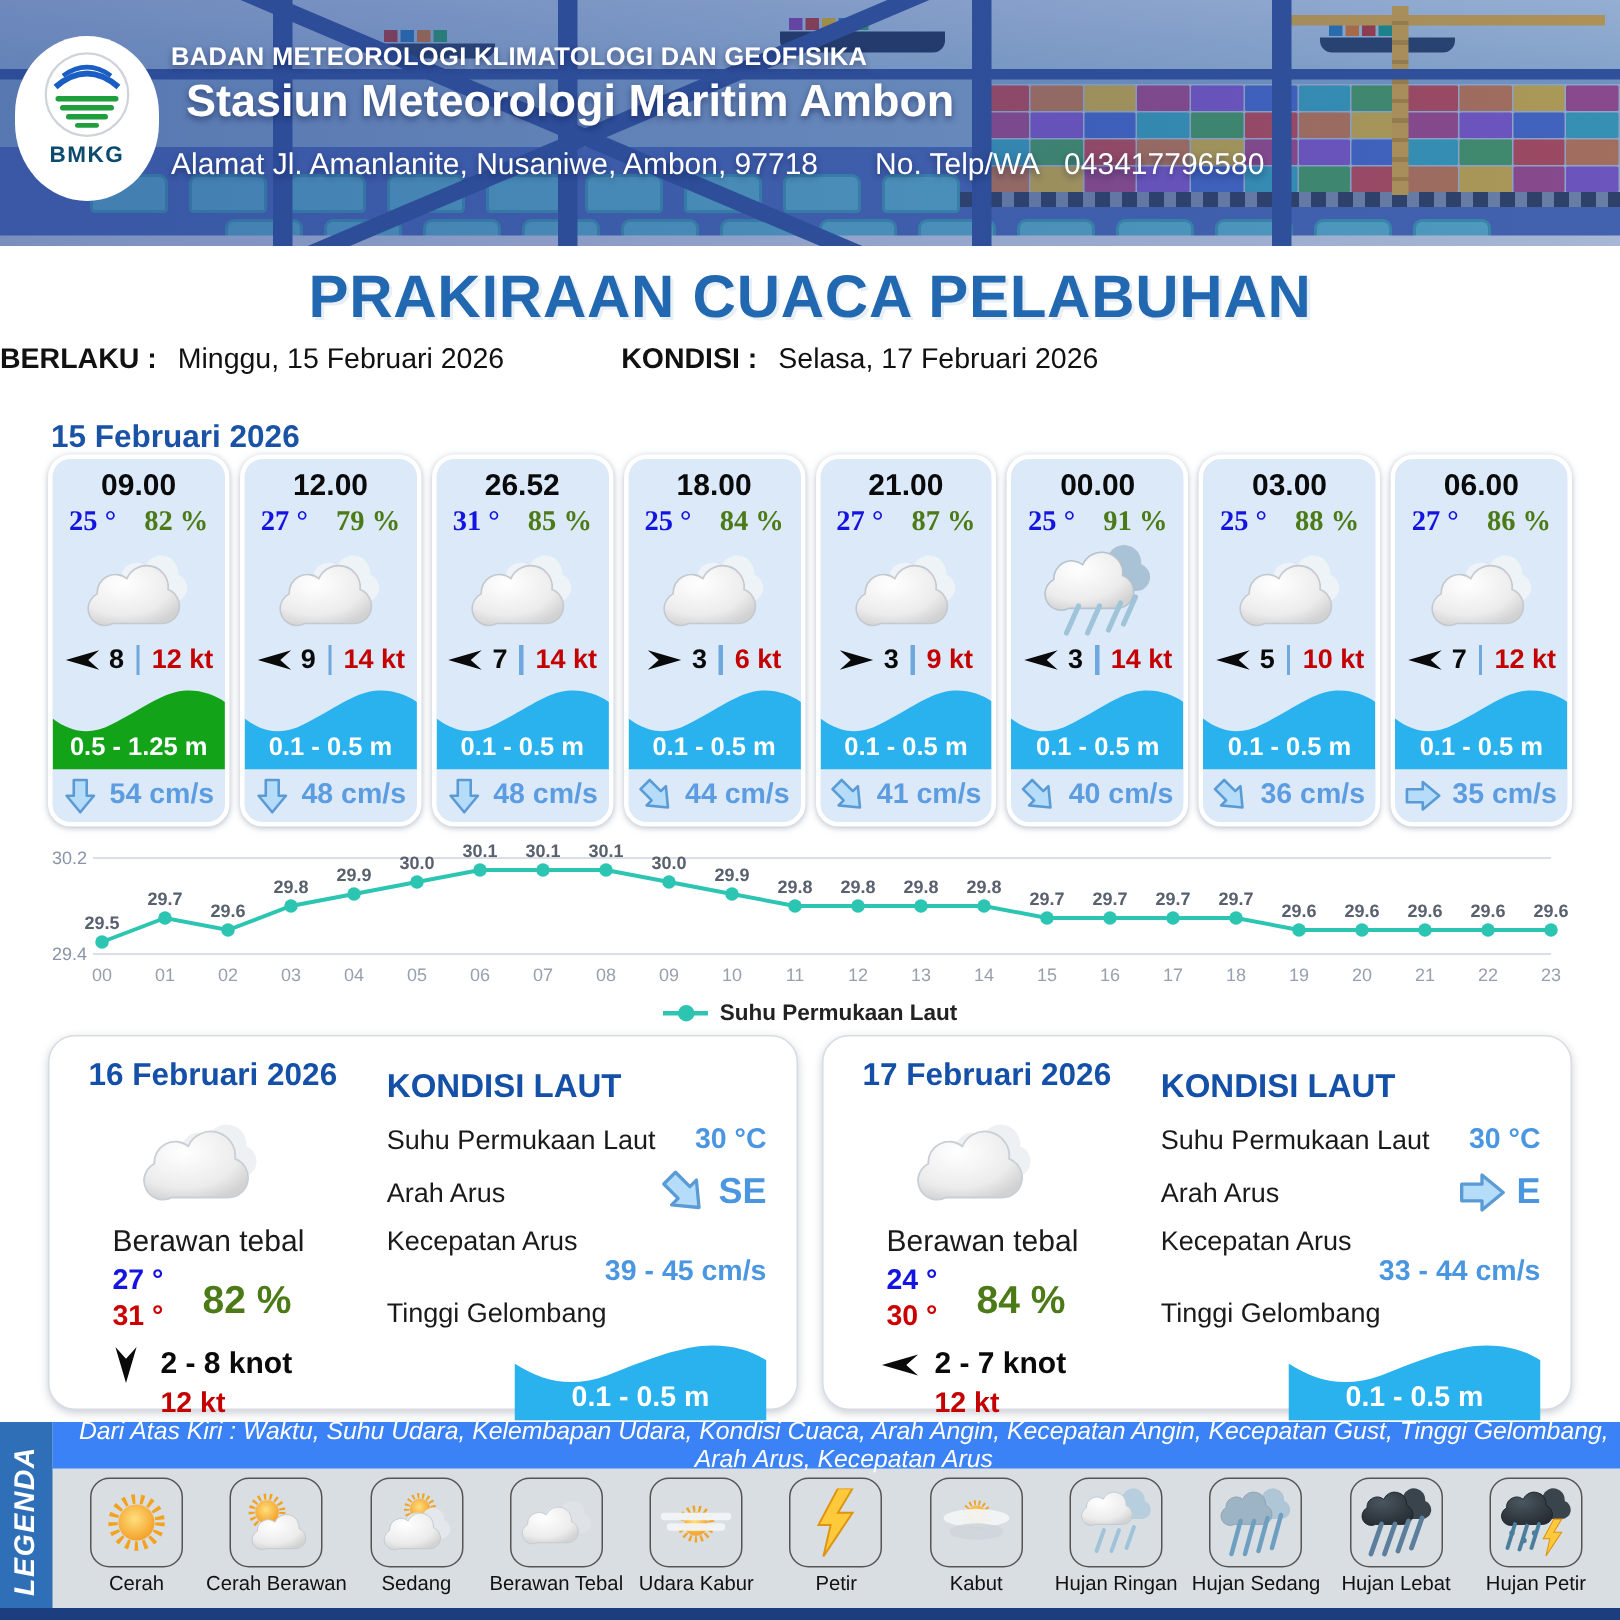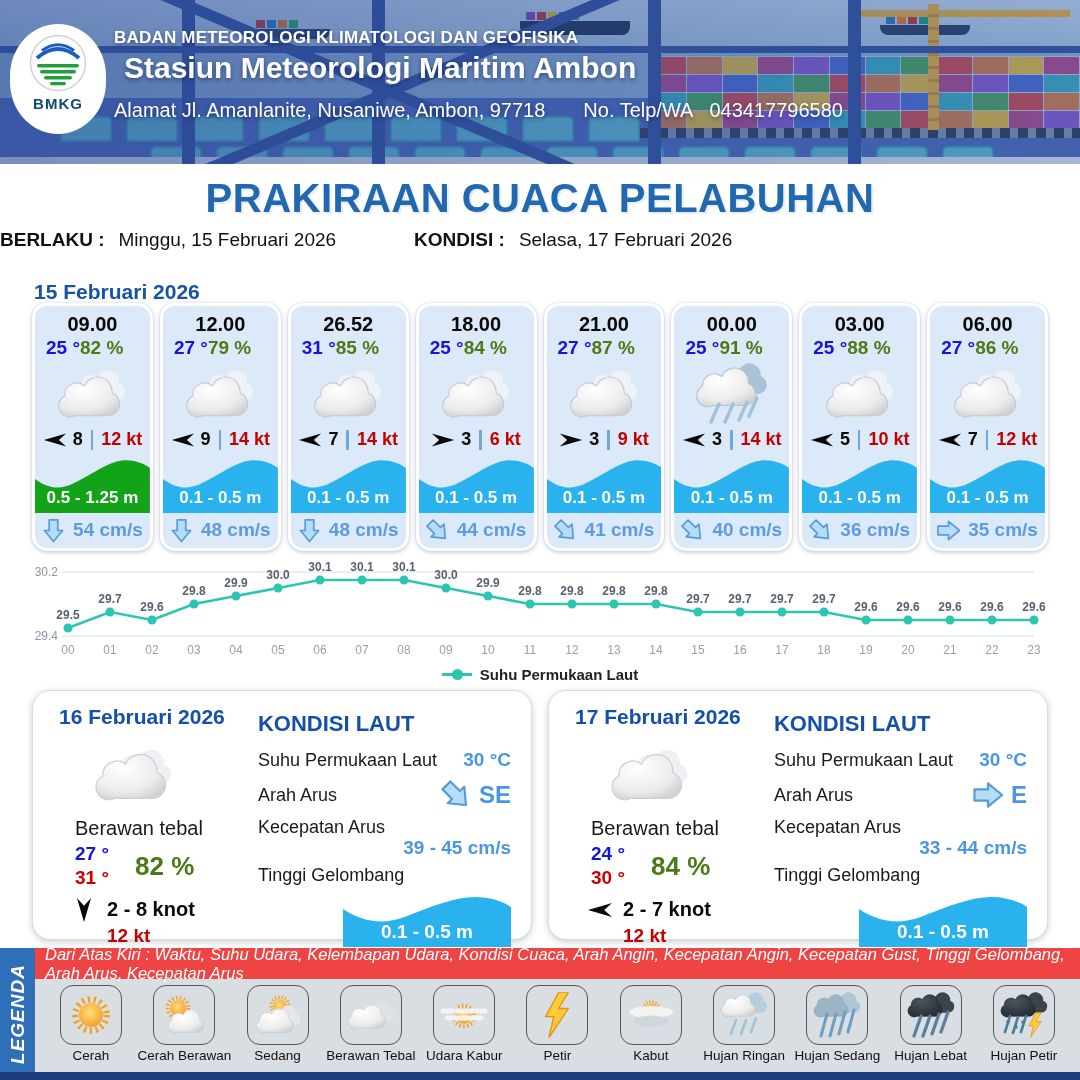--- a/index.html
+++ b/index.html
@@ -46,21 +46,21 @@
   .validity { margin-top:8px; font-size:19px; color:#111; display:flex; gap:14px; }
   .validity b { font-weight:bold; }
   .validity .gap { width:50px; }
 
   
   .day1-label { position:absolute; top:280px; left:34px; font-size:21px; font-weight:bold; color:#1a52a5; }
   .cards-row { position:absolute; top:303px; left:32px; width:1016px; height:248px; display:flex; gap:7px; }
   .fc-card { flex:1; background:#dbe9f8; border:3px solid #fff; border-radius:15px; overflow:hidden;
              box-shadow:0 1px 4px rgba(90,110,140,.45); display:flex; flex-direction:column; }
   .fc-time { text-align:center; font-size:20px; font-weight:bold; color:#0a0a0a; margin-top:7px; height:24px; }
-  .fc-th { display:flex; padding:0 11px; height:25px; align-items:center; }
+  .fc-th { display:flex; justify-content:space-between; padding:0 11px; height:25px; align-items:center;font-family:Liberation Serif, serif; }
   .fc-temp { color:#1414e0; font-size:19px; font-weight:bold; }
   .fc-hum  { color:#4b7a16; font-size:19px; font-weight:bold; }
   .fc-icon { height:72px; display:flex; justify-content:center; align-items:center; }
   .fc-wind { height:28px; display:flex; justify-content:center; align-items:center; gap:6px;
              font-size:18px; font-weight:bold; color:#0a0a0a; }
   .kt-div { width:2.5px; height:20px; background:#6fa8dc; margin:0 2px; }
   .fc-gust { color:#c40000; }
   .fc-wave { position:relative; height:60px; margin-top:auto; }
   .fc-wave svg { display:block; width:100%; height:60px; }
   .fc-wave .wave-txt { position:absolute; bottom:5px; width:100%; text-align:center;
@@ -104,22 +104,22 @@
   .sea-wavebox svg { display:block; width:100%; height:100%; }
   .sea-wavebox span { position:absolute; bottom:4px; width:100%; text-align:center;
                       color:#fff; font-size:19px; font-weight:bold; }
 
   
   .legend-sec { position:absolute; top:948px; left:0; width:1080px; height:132px; background:#d9dee3; }
   .leg-side { position:absolute; top:0; left:0; width:35px; height:132px; background:#2e6fb8;
               display:flex; align-items:center; justify-content:center; }
   .leg-side span { transform:rotate(-90deg); color:#fff; font-weight:bold; font-style:italic;
                    font-size:19px; letter-spacing:1px; white-space:nowrap; }
-  .leg-note { position:absolute; top:0; left:35px; width:1045px; height:31px; background:#ef4444;
-              color:#fff; font-style:italic; font-size:16.5px; display:flex; align-items:center; padding-left:10px; }
+  .leg-note { position:absolute; top:0; left:35px; width:1045px; height:31px; background:#3b82f6;
+              color:#fff; font-style:italic; font-size:16.5px; display:flex; align-items:center; padding-left:10px;text-align:center; }
   .leg-items { position:absolute; top:31px; left:35px; width:1045px; height:93px;
                display:flex; justify-content:space-between; padding:6px 12px 0 12px; }
   .leg-item { width:88px; display:flex; flex-direction:column; align-items:center; }
   .leg-box { width:62px; height:60px; border:1.6px solid #555; border-radius:13px;
              display:flex; align-items:center; justify-content:center; }
   .leg-lab { font-size:13.5px; color:#111; margin-top:3px; white-space:nowrap; }
   .leg-strip { position:absolute; bottom:0; left:0; width:1080px; height:8px; background:#1c3e7e; }
 </style>
 </head>
 <body>

